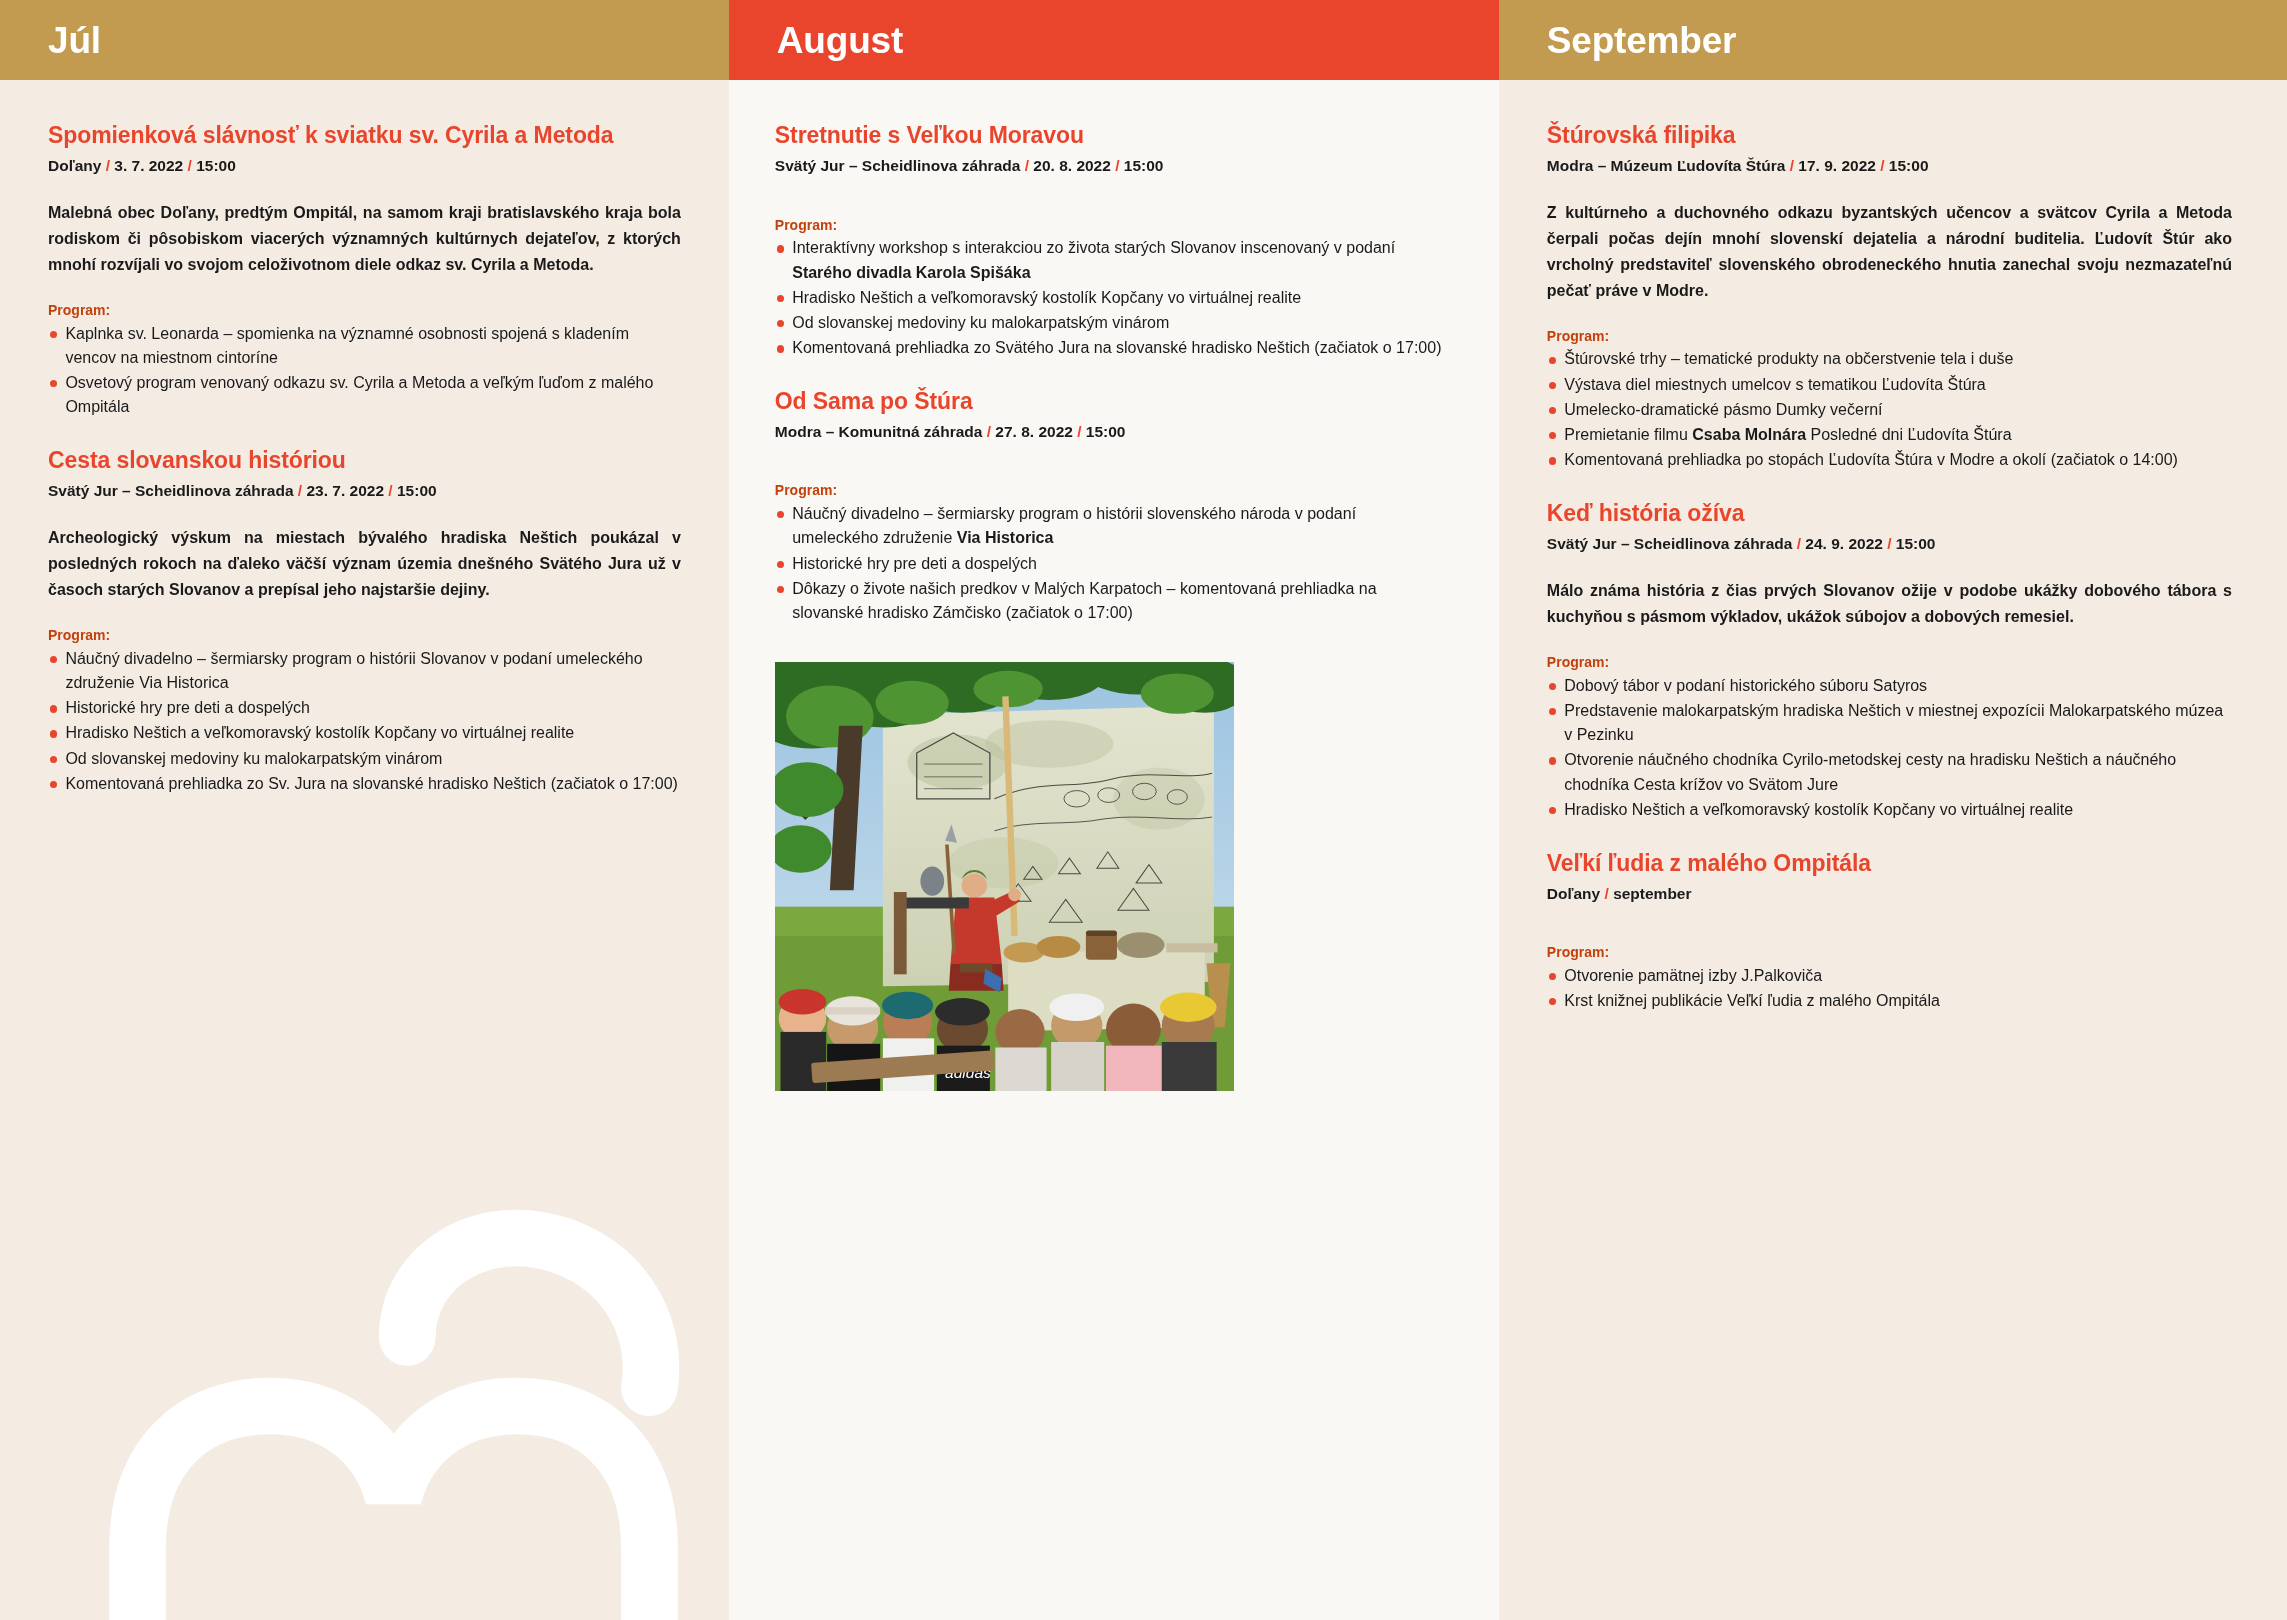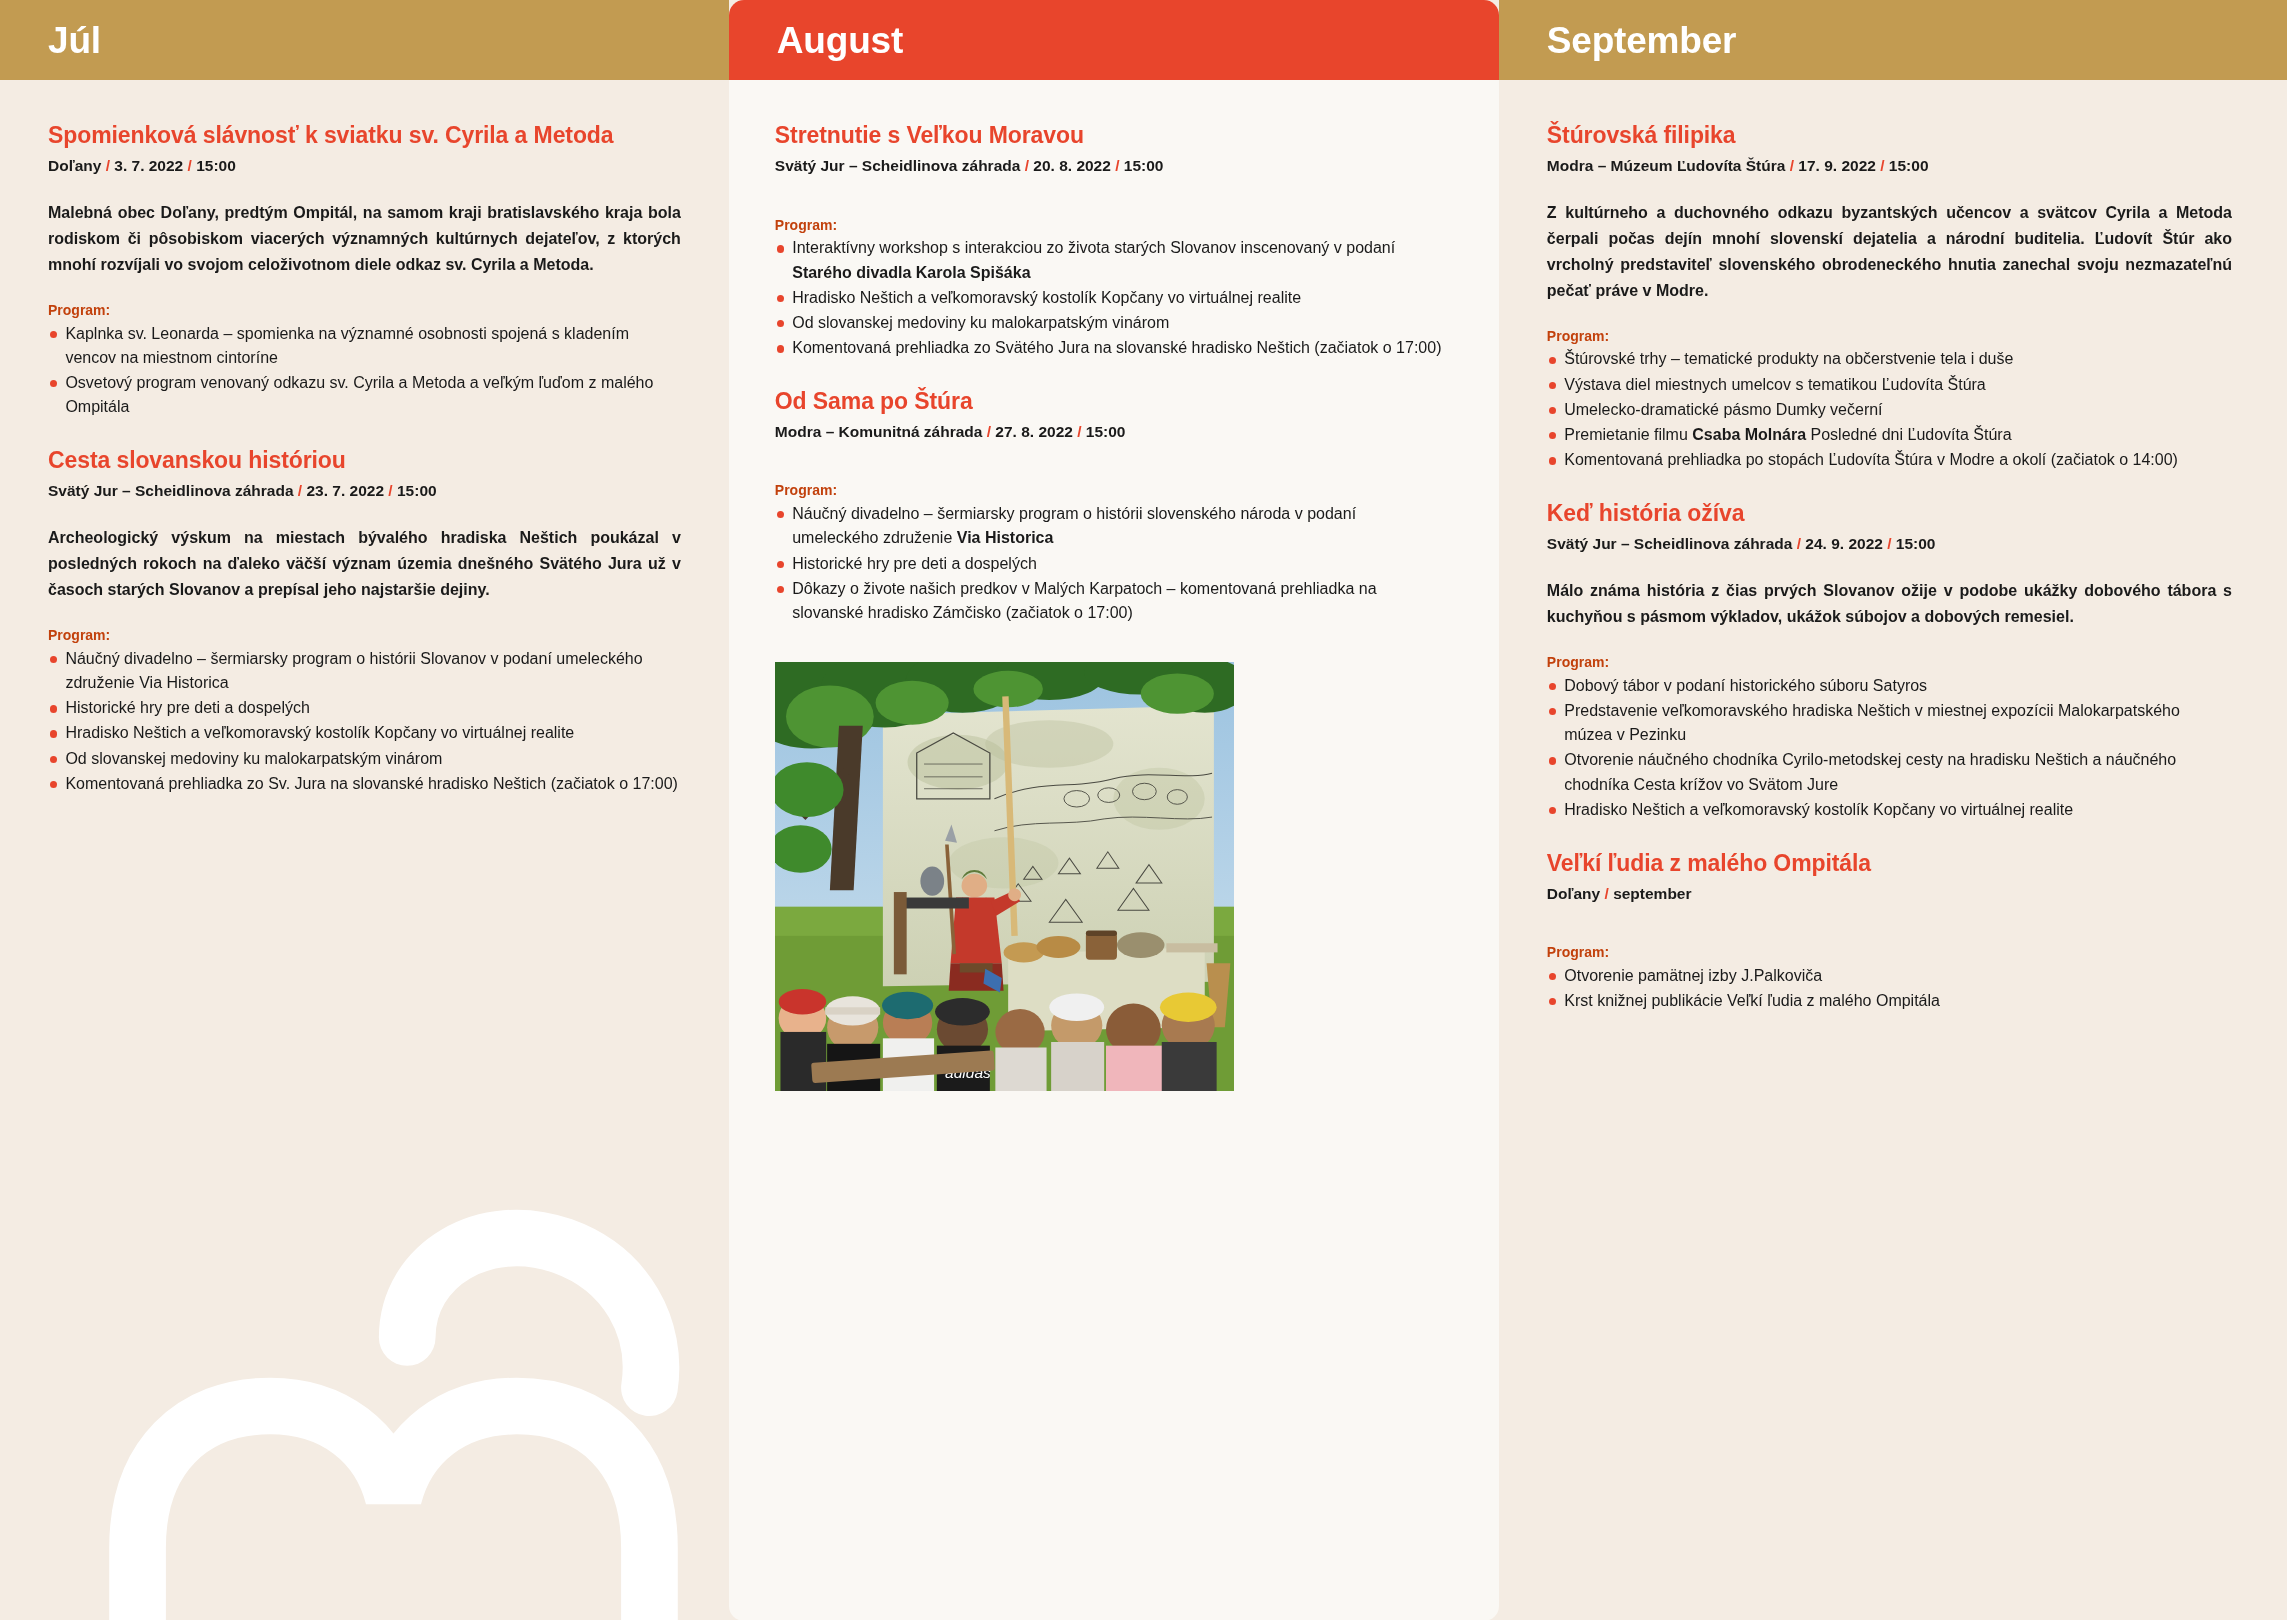--- a/index.html
+++ b/index.html
@@ -6,21 +6,21 @@
   html, body {
     width: 2288px; height: 1621px;
     font-family: "Liberation Sans", sans-serif;
     background: #F4ECE3;
     overflow: hidden;
   }
   .page { position: relative; width: 2288px; height: 1621px; display: flex; }
 
   .column { position: relative; height: 1621px; overflow: hidden; }
   .col-1 { width: 761px;  background: #F4ECE3; }
-  .col-2 { width: 804px;  background: #FAF8F4; border-radius: 15px; }
+  .col-2 { width: 804px;  background: #FAF8F4; }
   .col-3 { width: 824px;  background: #F4ECE3; }
 
   .month-band {
     height: 80px; width: 100%;
     display: flex; align-items: center;
     padding-left: 48px;
     position: relative; z-index: 3;
   }
   .band-gold { background: #C29B51; }
   .band-red  { background: #E8452C; }
@@ -380,21 +380,21 @@
           <span>Svätý Jur – Scheidlinova záhrada</span>
           <span class="sep">/</span>
           <span>24. 9. 2022</span>
           <span class="sep">/</span>
           <span>15:00</span>
         </div>
         <div class="event-desc">Málo známa história z čias prvých Slovanov ožije v podobe ukážky dobového tábora s kuchyňou s pásmom výkladov, ukážok súbojov a dobových remesiel.</div>
         <div class="program-label">Program:</div>
         <ul class="program-list">
             <li>Dobový tábor v podaní historického súboru Satyros</li>
-            <li>Predstavenie veľkomoravského hradiska Neštich v miestnej expozícii Malokarpatského múzea v Pezinku</li>
+            <li>Predstavenie malokarpatským hradiska Neštich v miestnej expozícii Malokarpatského múzea v Pezinku</li>
             <li>Otvorenie náučného chodníka Cyrilo-metodskej cesty na hradisku Neštich a náučného chodníka Cesta krížov vo Svätom Jure</li>
             <li>Hradisko Neštich a veľkomoravský kostolík Kopčany vo virtuálnej realite</li>
           </ul>
       </div>
 
       <div class="event">
         <div class="event-title">Veľkí ľudia z malého Ompitála</div>
         <div class="event-meta">
           <span>Doľany</span>
           <span class="sep">/</span>

